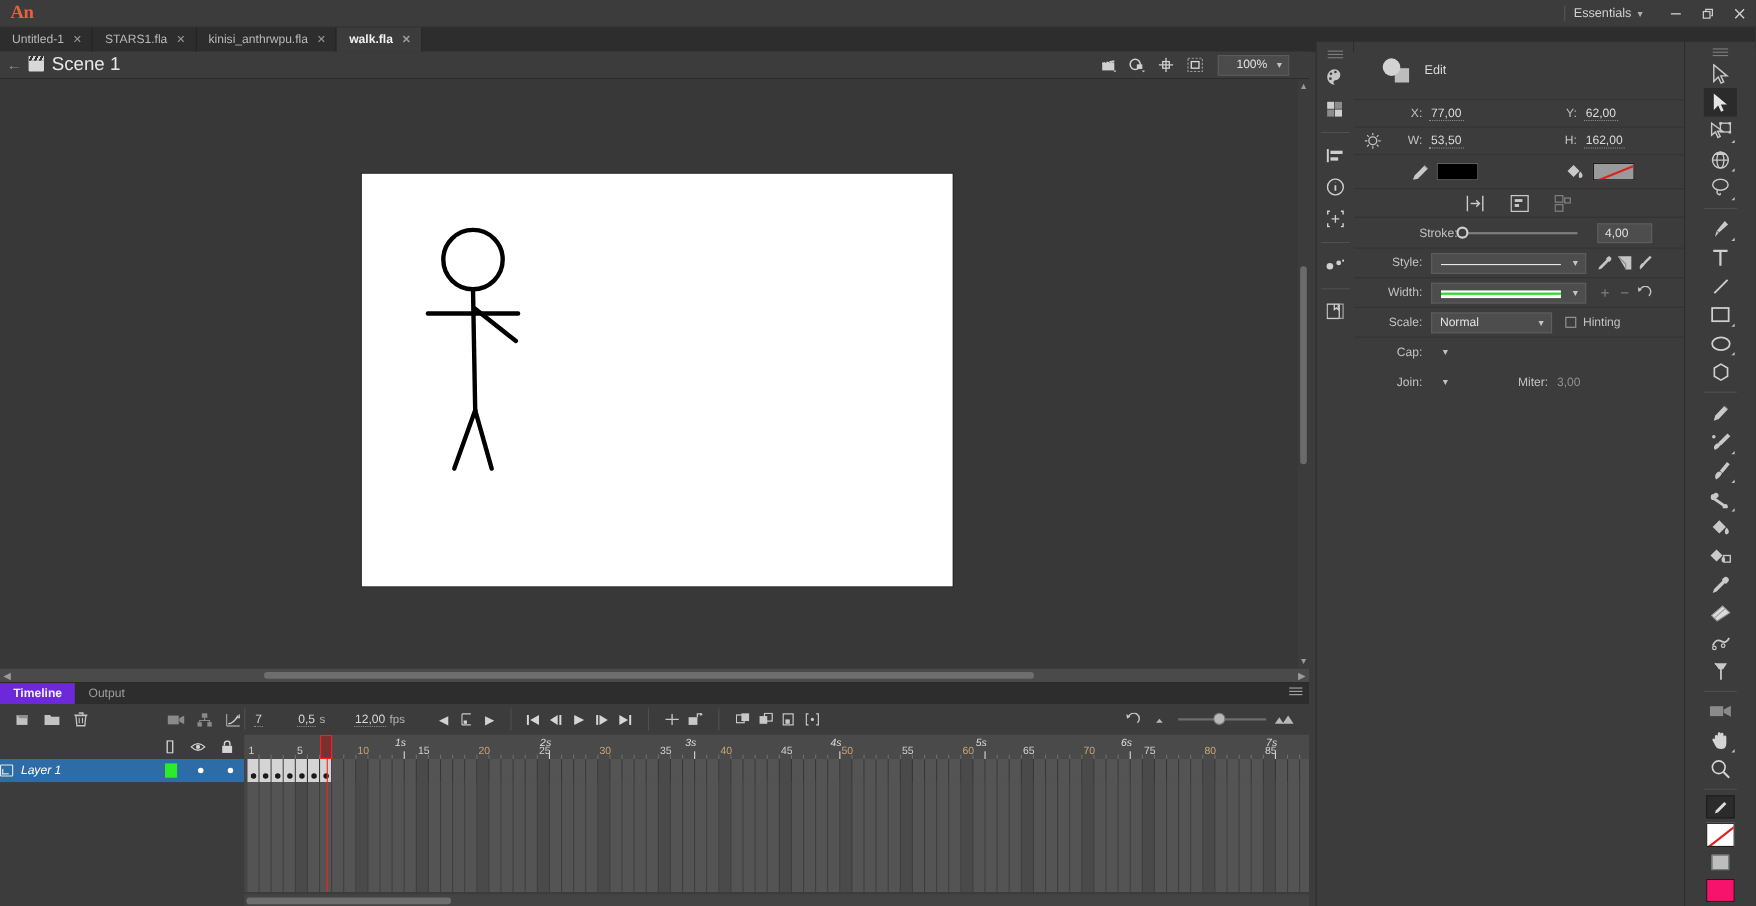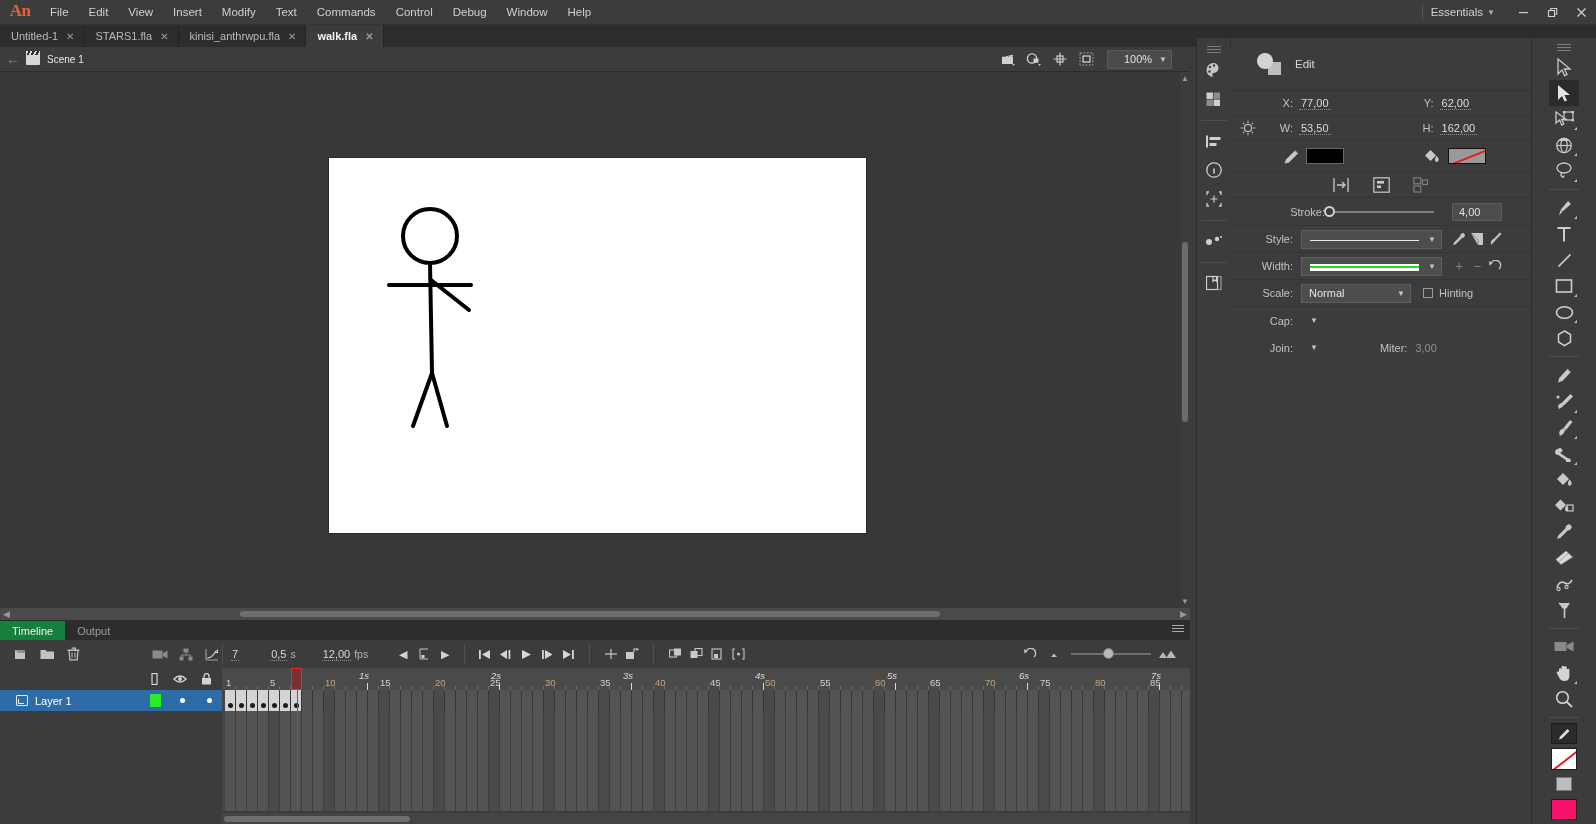--- a/index.html
+++ b/index.html
@@ -61,21 +61,21 @@
   }
   .clapper{
     width:14px;height:11px;position:relative;margin-right:7px;
     background:#d8d8d8;border-radius:1px;
   }
   .clapper:before{
     content:"";position:absolute;left:0;top:-3px;width:14px;height:4px;
     background:#2f2f2f;
     background-image:repeating-linear-gradient(115deg,#d8d8d8 0 2px,#2f2f2f 2px 4px);
   }
-  .scene-name{color:#e8e8e8;font-size:10px;}
+  .scene-name{color:#e8e8e8;font-size:17px;}
   .scene-right{margin-left:auto;display:flex;align-items:center;gap:4px;padding-right:18px;}
   .sicon{
     width:22px;height:19px;display:flex;align-items:center;justify-content:center;
     color:#c6c6c6;
   }
   .zoombox{
     width:65px;height:19px;background:#4b4b4b;border:1px solid #5a5a5a;
     display:flex;align-items:center;padding-left:16px;color:#e0e0e0;font-size:11px;
     position:relative;margin-left:6px;
   }
@@ -112,21 +112,21 @@
   .tlpanel{
     position:absolute;left:0;top:620px;width:1190px;height:204px;
     background:#3c3c3c;border-top:1px solid #2a2a2a;
   }
   .tltabs{
     height:19px;background:#2d2d2d;display:flex;align-items:stretch;position:relative;
   }
   .tltab{
     display:flex;align-items:center;padding:0 12px;font-size:11px;color:#9d9d9d;
   }
-  .tltab.active{background:#15803d;color:#f0f0f0;font-weight:normal;}
+  .tltab.active{background:#6d28d9;color:#f0f0f0;font-weight:bold;}
   .tlmenu{
     position:absolute;right:6px;top:4px;width:12px;height:10px;
   }
   .tlmenu i{display:block;height:1px;background:#aaa;margin-bottom:2px;}
 
   .tlhead{height:28px;display:flex;align-items:center;position:relative;}
   .tl-left-tools{display:flex;align-items:center;gap:6px;padding-left:11px;width:222px;}
   .ticon{
     width:20px;height:20px;display:flex;align-items:center;justify-content:center;
     color:#c2c2c2;
@@ -171,21 +171,21 @@
   .ruler-num{position:absolute;top:9px;color:#c9a478;font-size:9.5px;}
   .ruler-num.lt{color:#cfcfcf;}
   .ruler-tick{position:absolute;bottom:0;width:1px;height:4px;background:#6d6d6d;}
   .ruler-tick.big{height:7px;background:#d8d8d8;}
 
   .layerspane{
     position:absolute;left:0;top:22px;width:222px;bottom:14px;background:#3c3c3c;
   }
   .layerrow{
     height:21px;background:#2e6ca8;display:flex;align-items:center;
-    padding-left:16px;gap:0;
+    gap:0;font-style:italic;
   }
   .lr-ico{
     width:12px;height:11px;border:1.4px solid #e8e8e8;border-radius:1px;
     position:relative;margin-right:7px;
   }
   .lr-ico:after{
     content:"";position:absolute;left:1px;bottom:1px;width:5px;height:4px;
     border-left:1.4px solid #e8e8e8;border-bottom:1.4px solid #e8e8e8;
   }
   .lr-name{color:#ffffff;font-size:11px;flex:1;}
@@ -385,33 +385,20 @@
   .sw-gray{background:#bdbdbd;width:16px;height:14px;border:1px solid #777;}
   svg{display:block;}
 </style>
 </head>
 <body>
 
 <div class="app">
 
   <div class="menubar">
     <div class="logo">An</div>
-    <div id="menus" style="display:flex;">
-        <div class="menu-item">File</div>
-        <div class="menu-item">Edit</div>
-        <div class="menu-item">View</div>
-        <div class="menu-item">Insert</div>
-        <div class="menu-item">Modify</div>
-        <div class="menu-item">Text</div>
-        <div class="menu-item">Commands</div>
-        <div class="menu-item">Control</div>
-        <div class="menu-item">Debug</div>
-        <div class="menu-item">Window</div>
-        <div class="menu-item">Help</div>
-      </div>
     <div class="menubar-right">
       <div class="ws-sep"></div>
       <div class="ws-label">Essentials</div>
       <div class="ws-caret">▼</div>
       <div class="wbtn">
         <svg width="11" height="11" viewBox="0 0 11 11">
             <rect x="1" y="5" width="9" height="1.2" fill="#cfcfcf"></rect>
           </svg>
       </div>
       <div class="wbtn">

